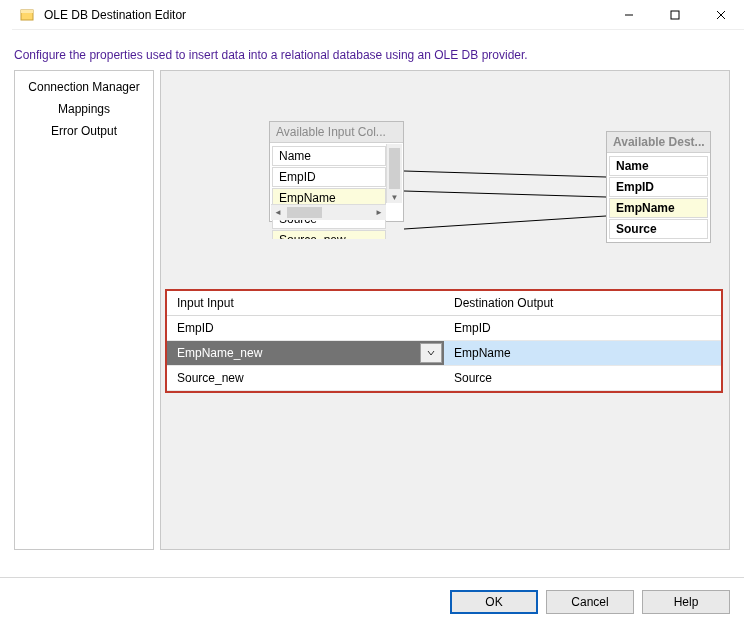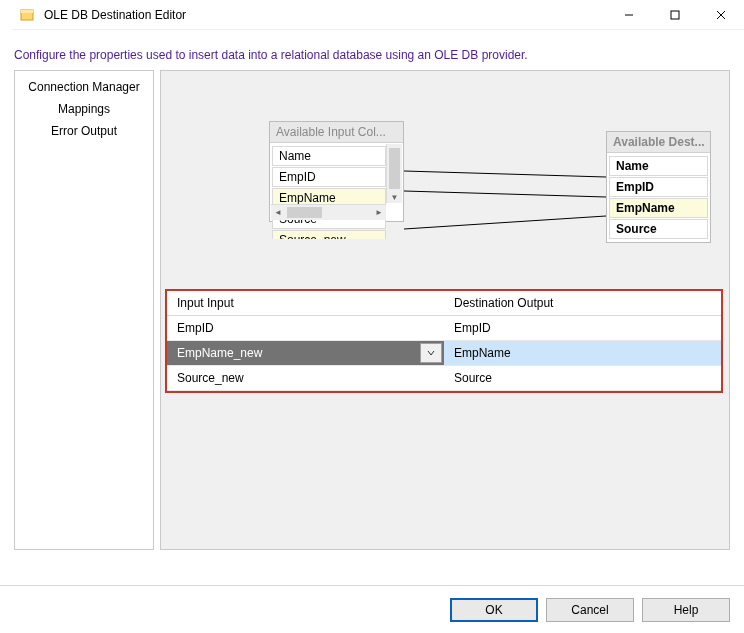--- a/index.html
+++ b/index.html
@@ -169,21 +169,21 @@
     right: 2px; top: 2px; bottom: 2px;
     width: 22px;
     background: #f0f0f0;
     border: 1px solid #a0a0a0;
     display:flex;align-items:center;justify-content:center;
     color:#333;
   }
   
   .footer {
     position: absolute;
-    left: 0; right: 0; bottom: 0;
+    left: 0; right: 0; bottom: 8px;
     height: 48px;
     border-top: 1px solid #d8d8d8;
     display: flex;
     justify-content: flex-end;
     align-items: center;
     padding: 0 14px;
     gap: 8px;
     background: #fff;
   }
   button.dlg {

